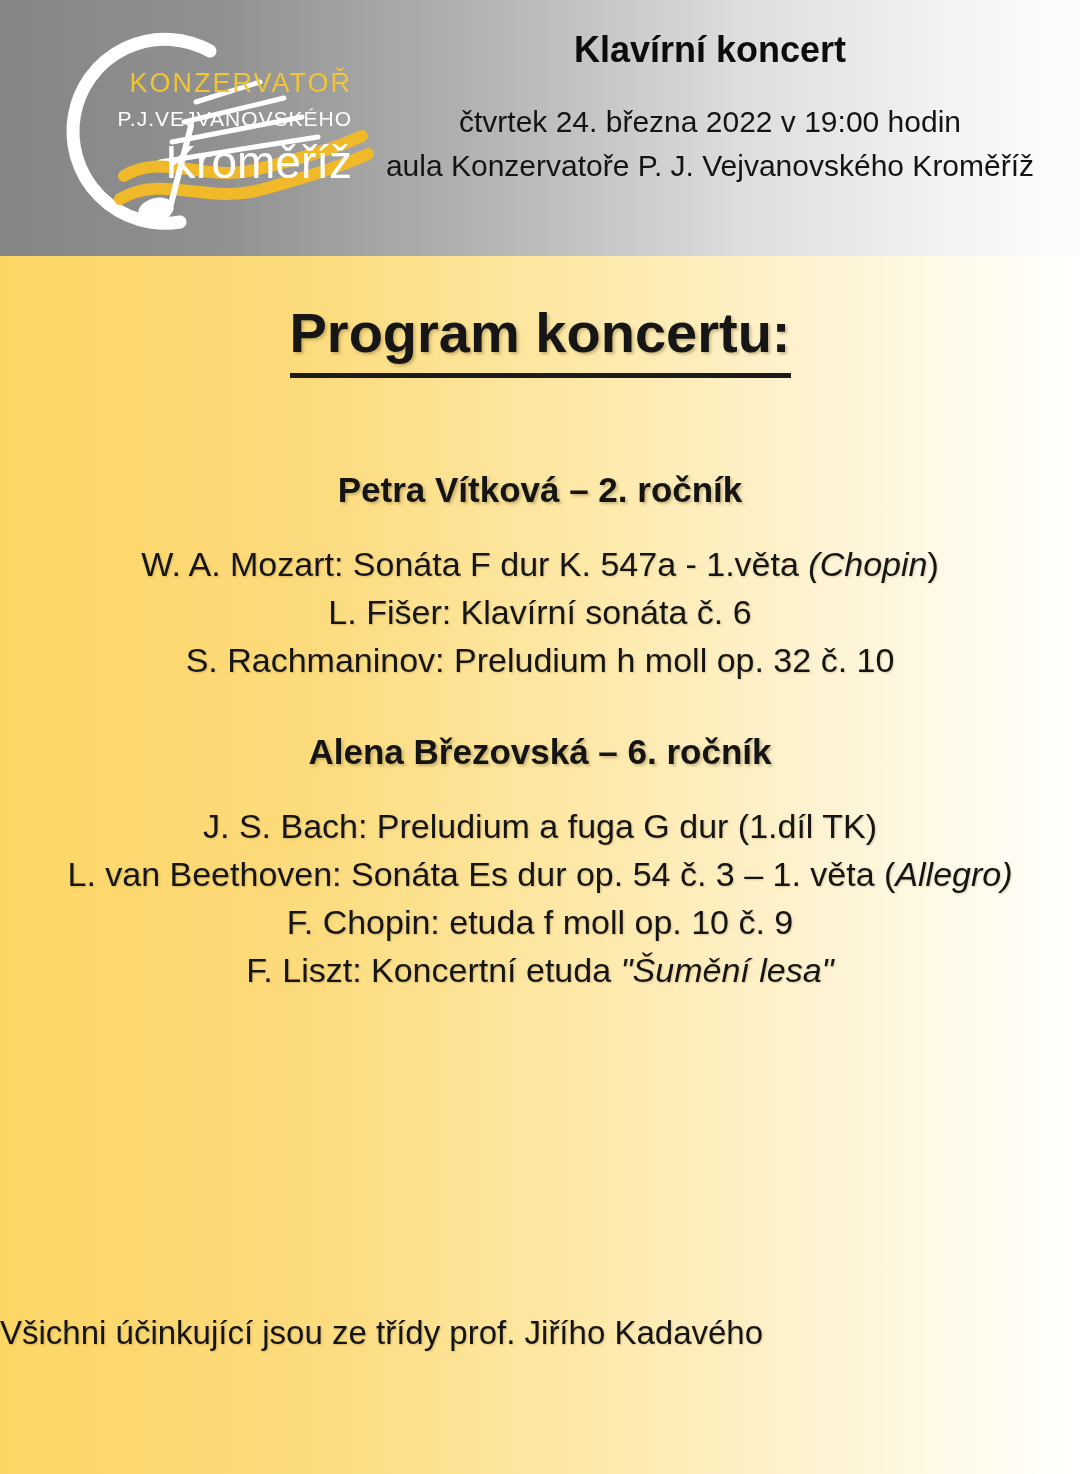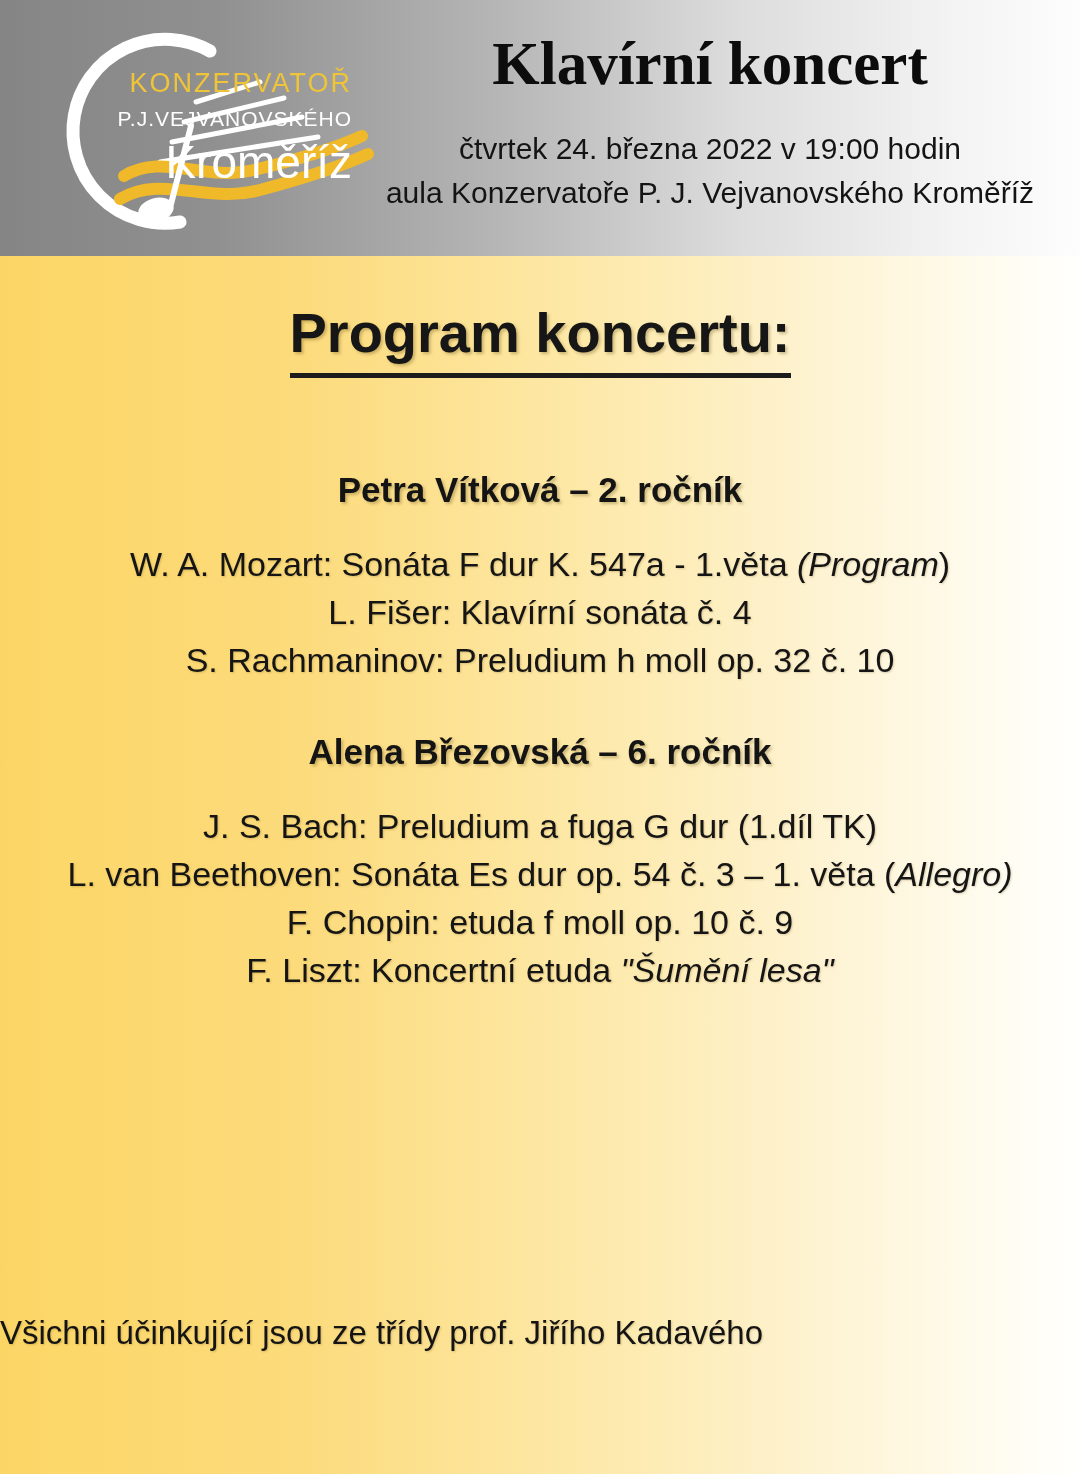--- a/index.html
+++ b/index.html
@@ -15,22 +15,22 @@
   }
 
   
   .header {
     position:absolute; top:0; left:0; width:1080px; height:256px;
     background:linear-gradient(90deg,#858585 0%,#909090 20%,#b4b4b4 45%,#dcdcdc 68%,#f3f3f3 88%,#fdfdfd 100%);
   }
   .logo { position:absolute; left:44px; top:26px; width:346px; height:212px; }
   .head-text { position:absolute; left:350px; right:10px; top:30px; text-align:center; }
   .head-title {
-    font-size:61px; font-weight:bold; color:#0c0c0c;
-    letter-spacing:0px; line-height:1.1;font-family:Liberation Serif, serif;
+    font-size:36px; font-weight:bold; color:#0c0c0c;
+    letter-spacing:0px; line-height:1.1;
   }
   .head-sub { margin-top:30px; font-size:30px; line-height:44px; color:#141414; }
 
   
   .main { position:absolute; top:256px; left:0; width:1080px; text-align:center; }
   .program-title {
     margin-top:44px;
     font-size:56px; font-weight:bold; color:#161616;
     text-shadow:2px 2px 3px rgba(110,85,25,0.35);
   }
@@ -110,22 +110,22 @@
   </div>
 
   <div class="main">
     <div class="program-title">
       <span>Program koncertu:</span>
     </div>
     <div class="sections">
         <section class="section">
           <h2 class="performer">Petra Vítková – 2. ročník</h2>
           <div class="pieces">
-            <p class="piece"><span>W. A. Mozart: Sonáta F dur K. 547a - 1.věta </span><span class="it">(Program</span><span>)</span></p>
-            <p class="piece"><span>L. Fišer: Klavírní sonáta č. 4</span></p>
+            <p class="piece"><span>W. A. Mozart: Sonáta F dur K. 547a - 1.věta </span><span class="it">(Chopin</span><span>)</span></p>
+            <p class="piece"><span>L. Fišer: Klavírní sonáta č. 6</span></p>
             <p class="piece"><span>S. Rachmaninov: Preludium h moll op. 32 č. 10</span></p>
           </div>
         </section>
         <section class="section">
           <h2 class="performer">Alena Březovská – 6. ročník</h2>
           <div class="pieces">
             <p class="piece"><span>J. S. Bach: Preludium a fuga G dur (1.díl TK)</span></p>
             <p class="piece"><span>L. van Beethoven: Sonáta Es dur op. 54 č. 3 – 1. věta (</span><span class="it">Allegro)</span></p>
             <p class="piece"><span>F. Chopin: etuda f moll op. 10 č. 9</span></p>
             <p class="piece"><span>F. Liszt: Koncertní etuda </span><span class="it">"Šumění lesa"</span></p>

